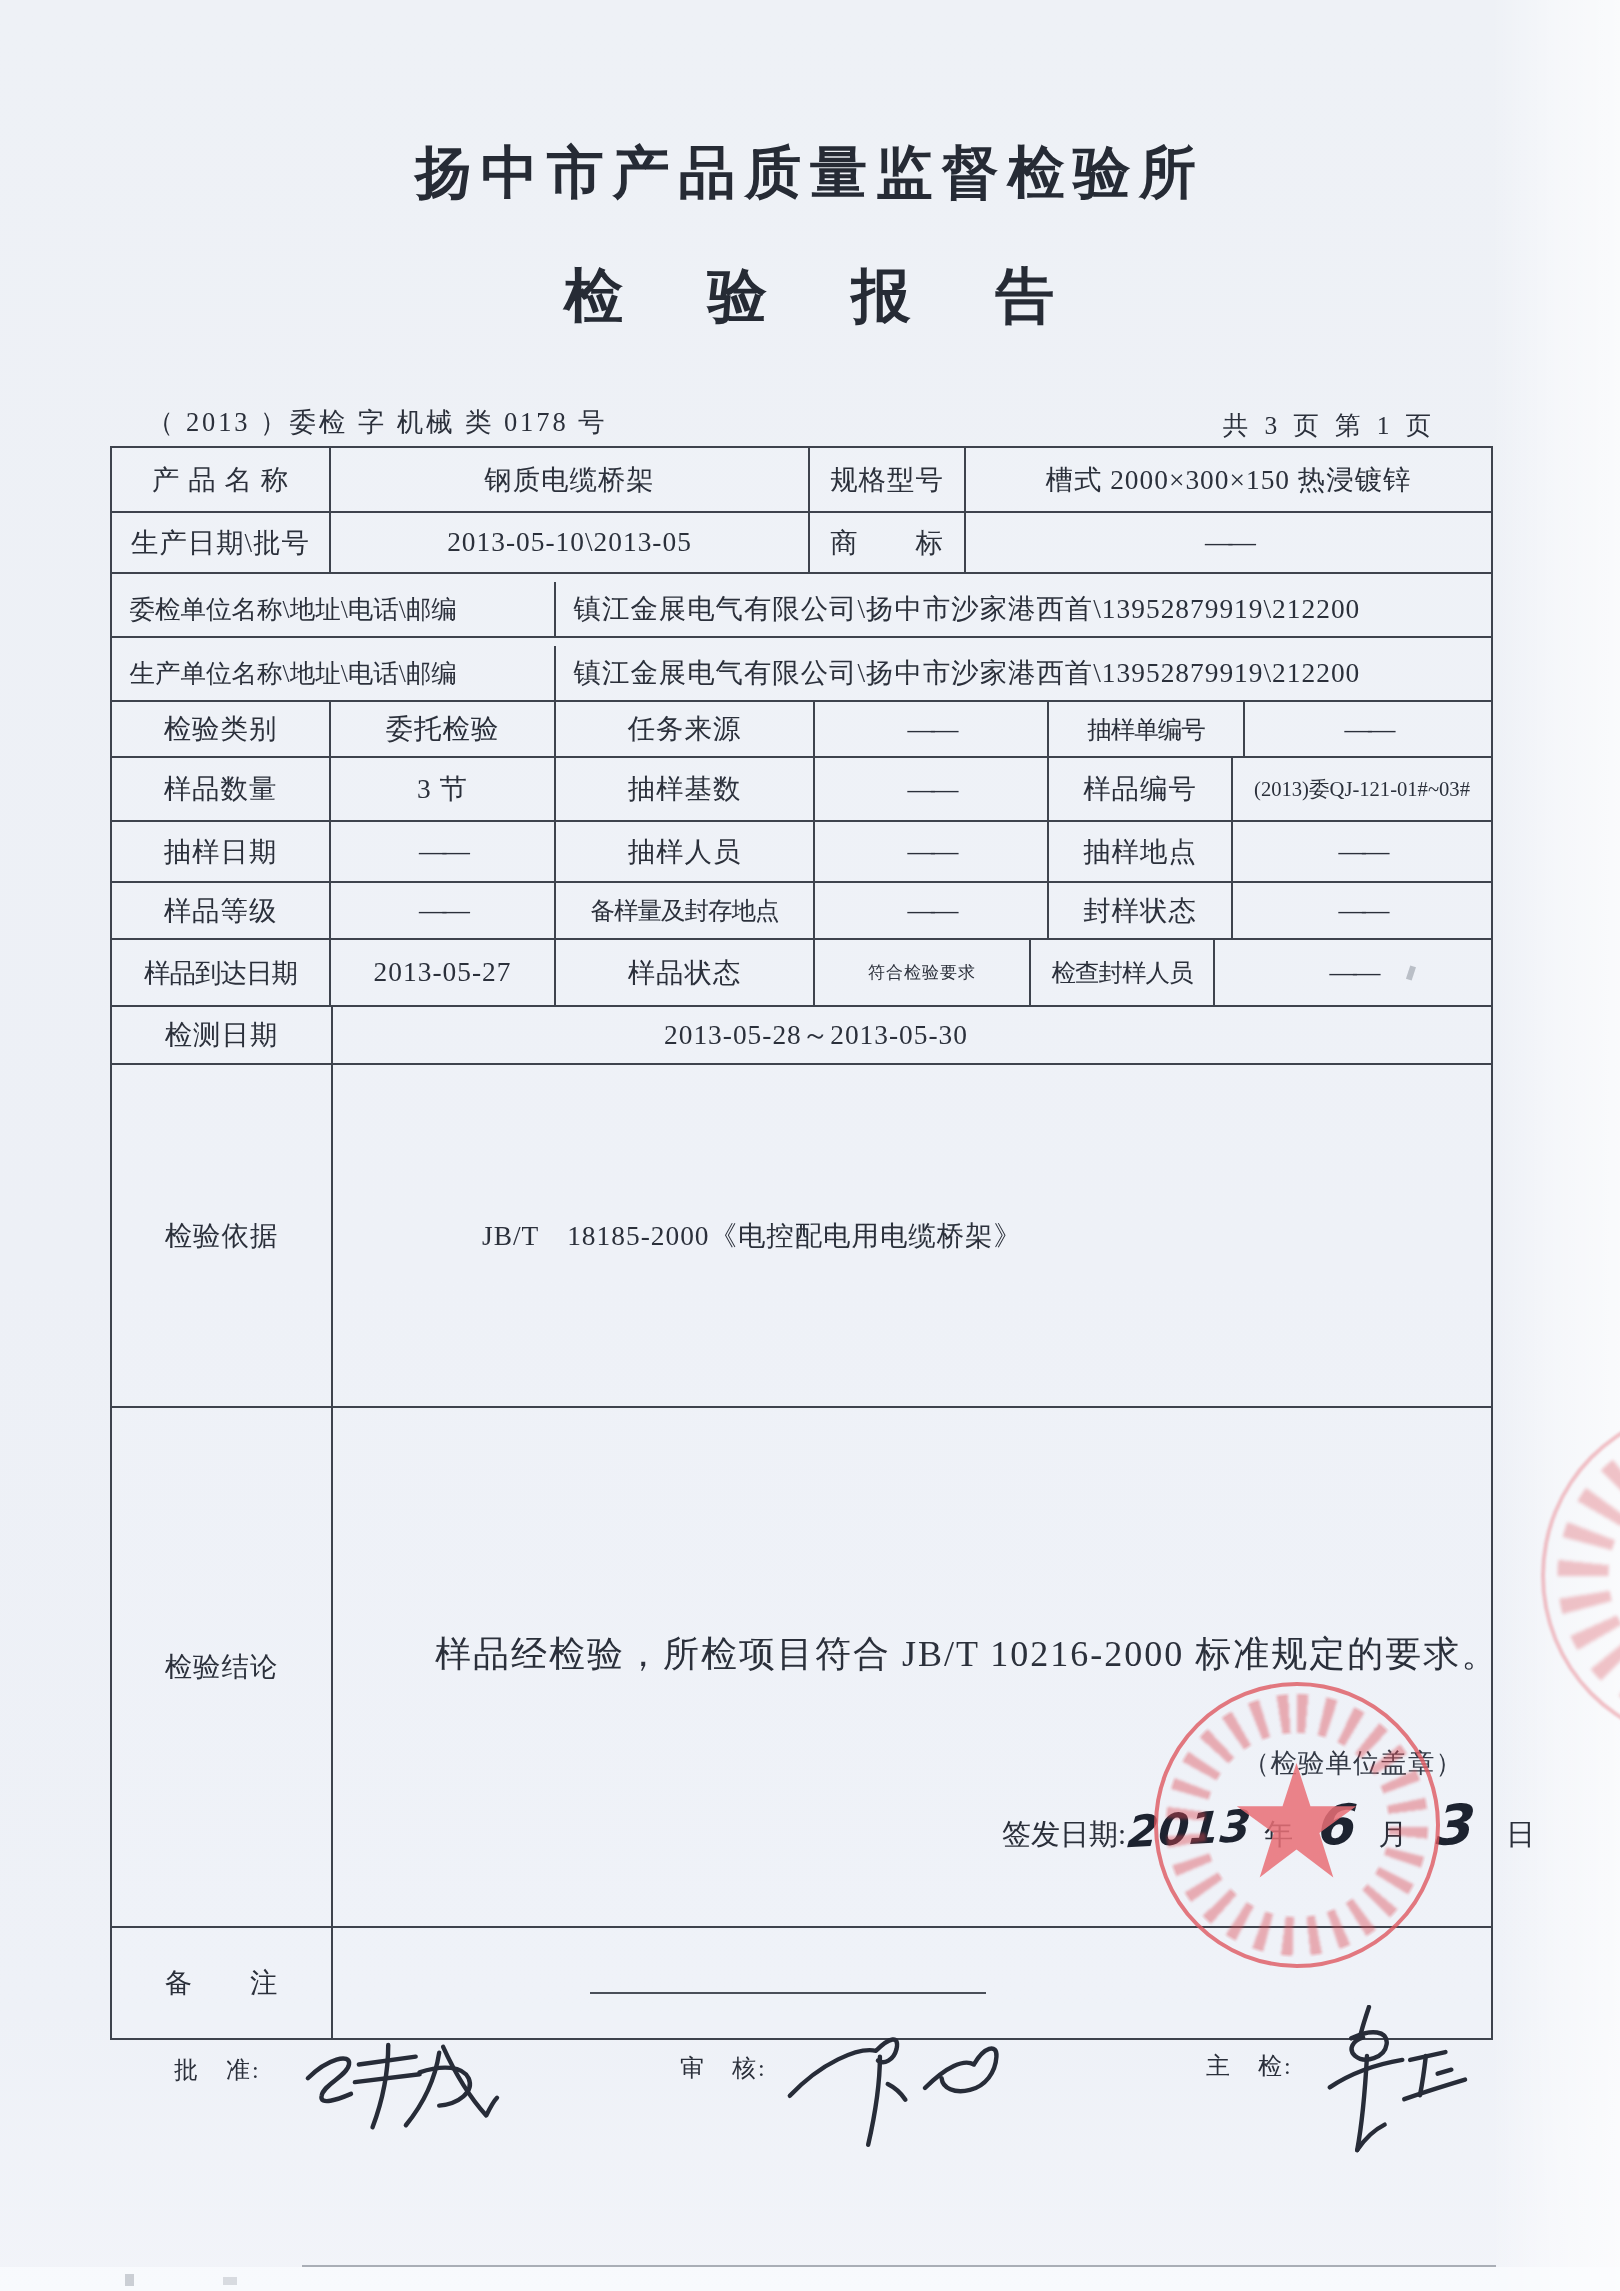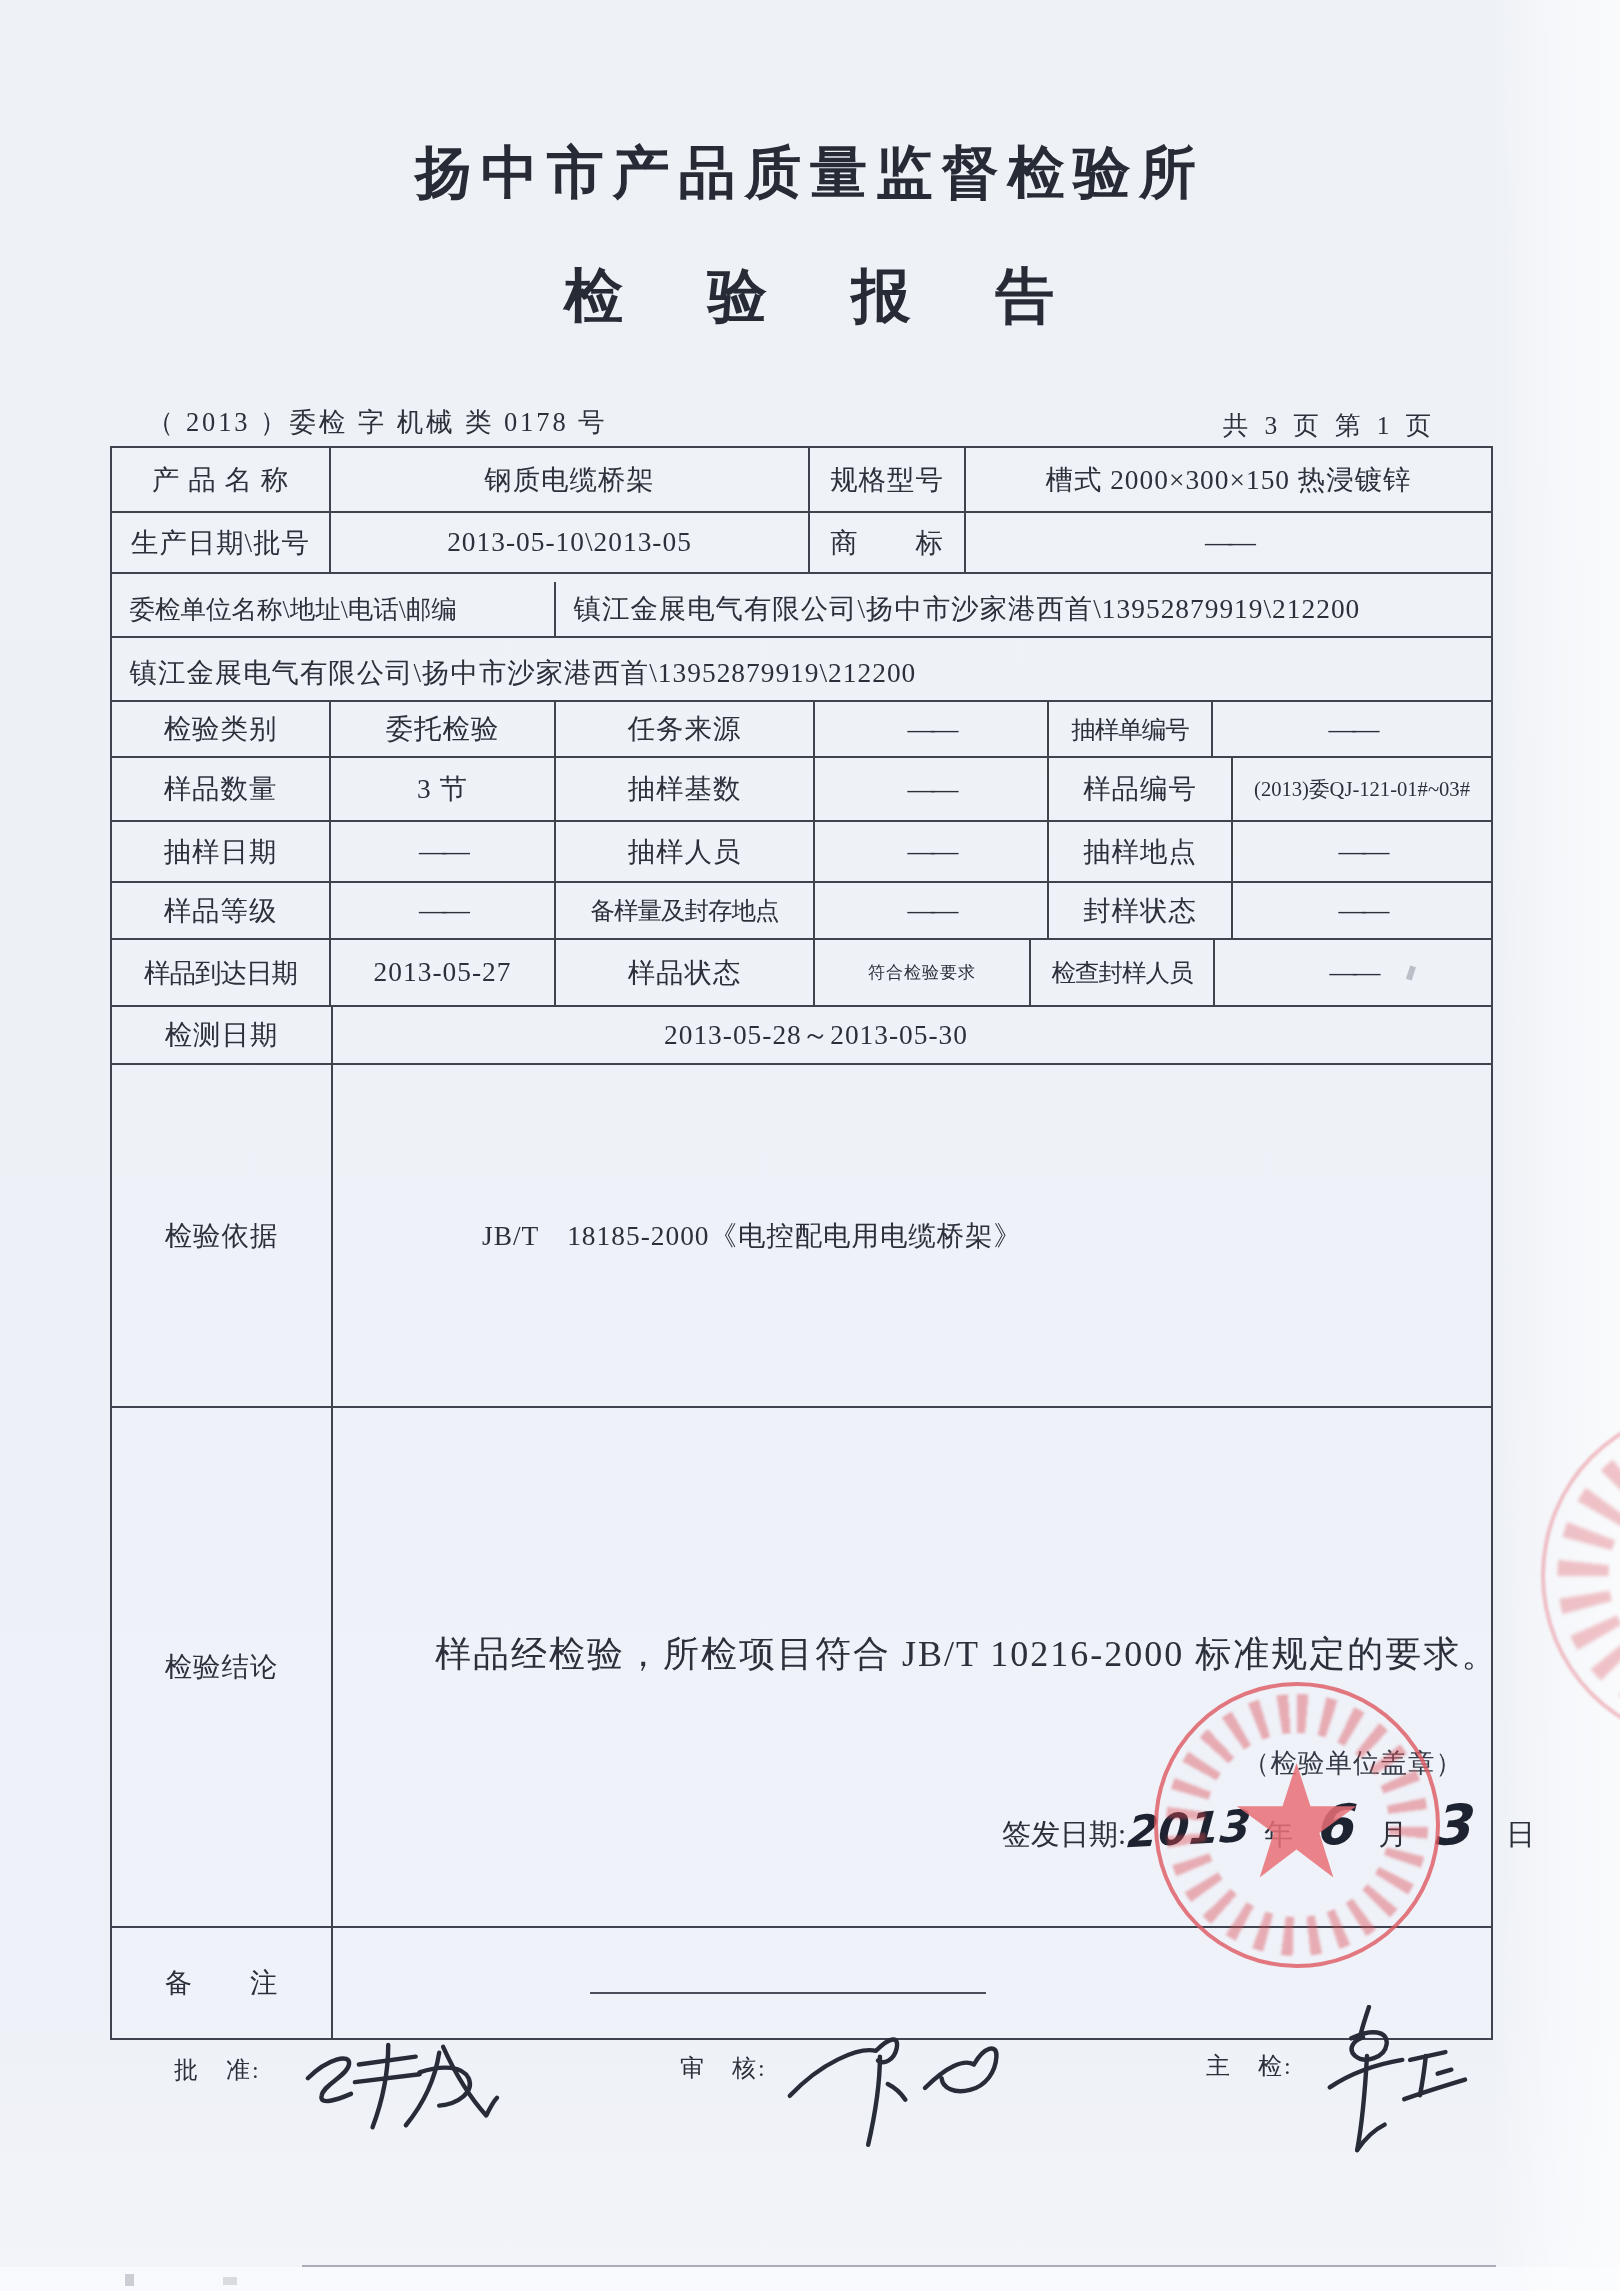--- a/index.html
+++ b/index.html
@@ -160,29 +160,30 @@
       <div class="c" style="width:156px">商　　标</div>
       <div class="c dash">——</div>
     </div>
 
     <div class="row" style="height:64px">
       <div class="c lbl-long left-pad" style="width:444px">委检单位名称\地址\电话\邮编</div>
       <div class="c left-pad">镇江金展电气有限公司\扬中市沙家港西首\13952879919\212200</div>
     </div>
 
     <div class="row" style="height:64px">
+      <div class="c lbl-long left-pad" style="width:444px">生产单位名称\地址\电话\邮编</div>
       <div class="c left-pad">镇江金展电气有限公司\扬中市沙家港西首\13952879919\212200</div>
     </div>
 
     <div class="row" style="height:56px">
       <div class="c" style="width:219px">检验类别</div>
       <div class="c" style="width:225px">委托检验</div>
       <div class="c" style="width:259px">任务来源</div>
       <div class="c dash" style="width:234px">——</div>
-      <div class="c tight" style="width:164px">抽样单编号</div>
+      <div class="c tight" style="width:196px">抽样单编号</div>
       <div class="c dash">——</div>
     </div>
 
     <div class="row" style="height:64px">
       <div class="c" style="width:219px">样品数量</div>
       <div class="c" style="width:225px">3 节</div>
       <div class="c" style="width:259px">抽样基数</div>
       <div class="c dash" style="width:234px">——</div>
       <div class="c" style="width:184px">样品编号</div>
       <div class="c small">(2013)委QJ-121-01#~03#</div>

